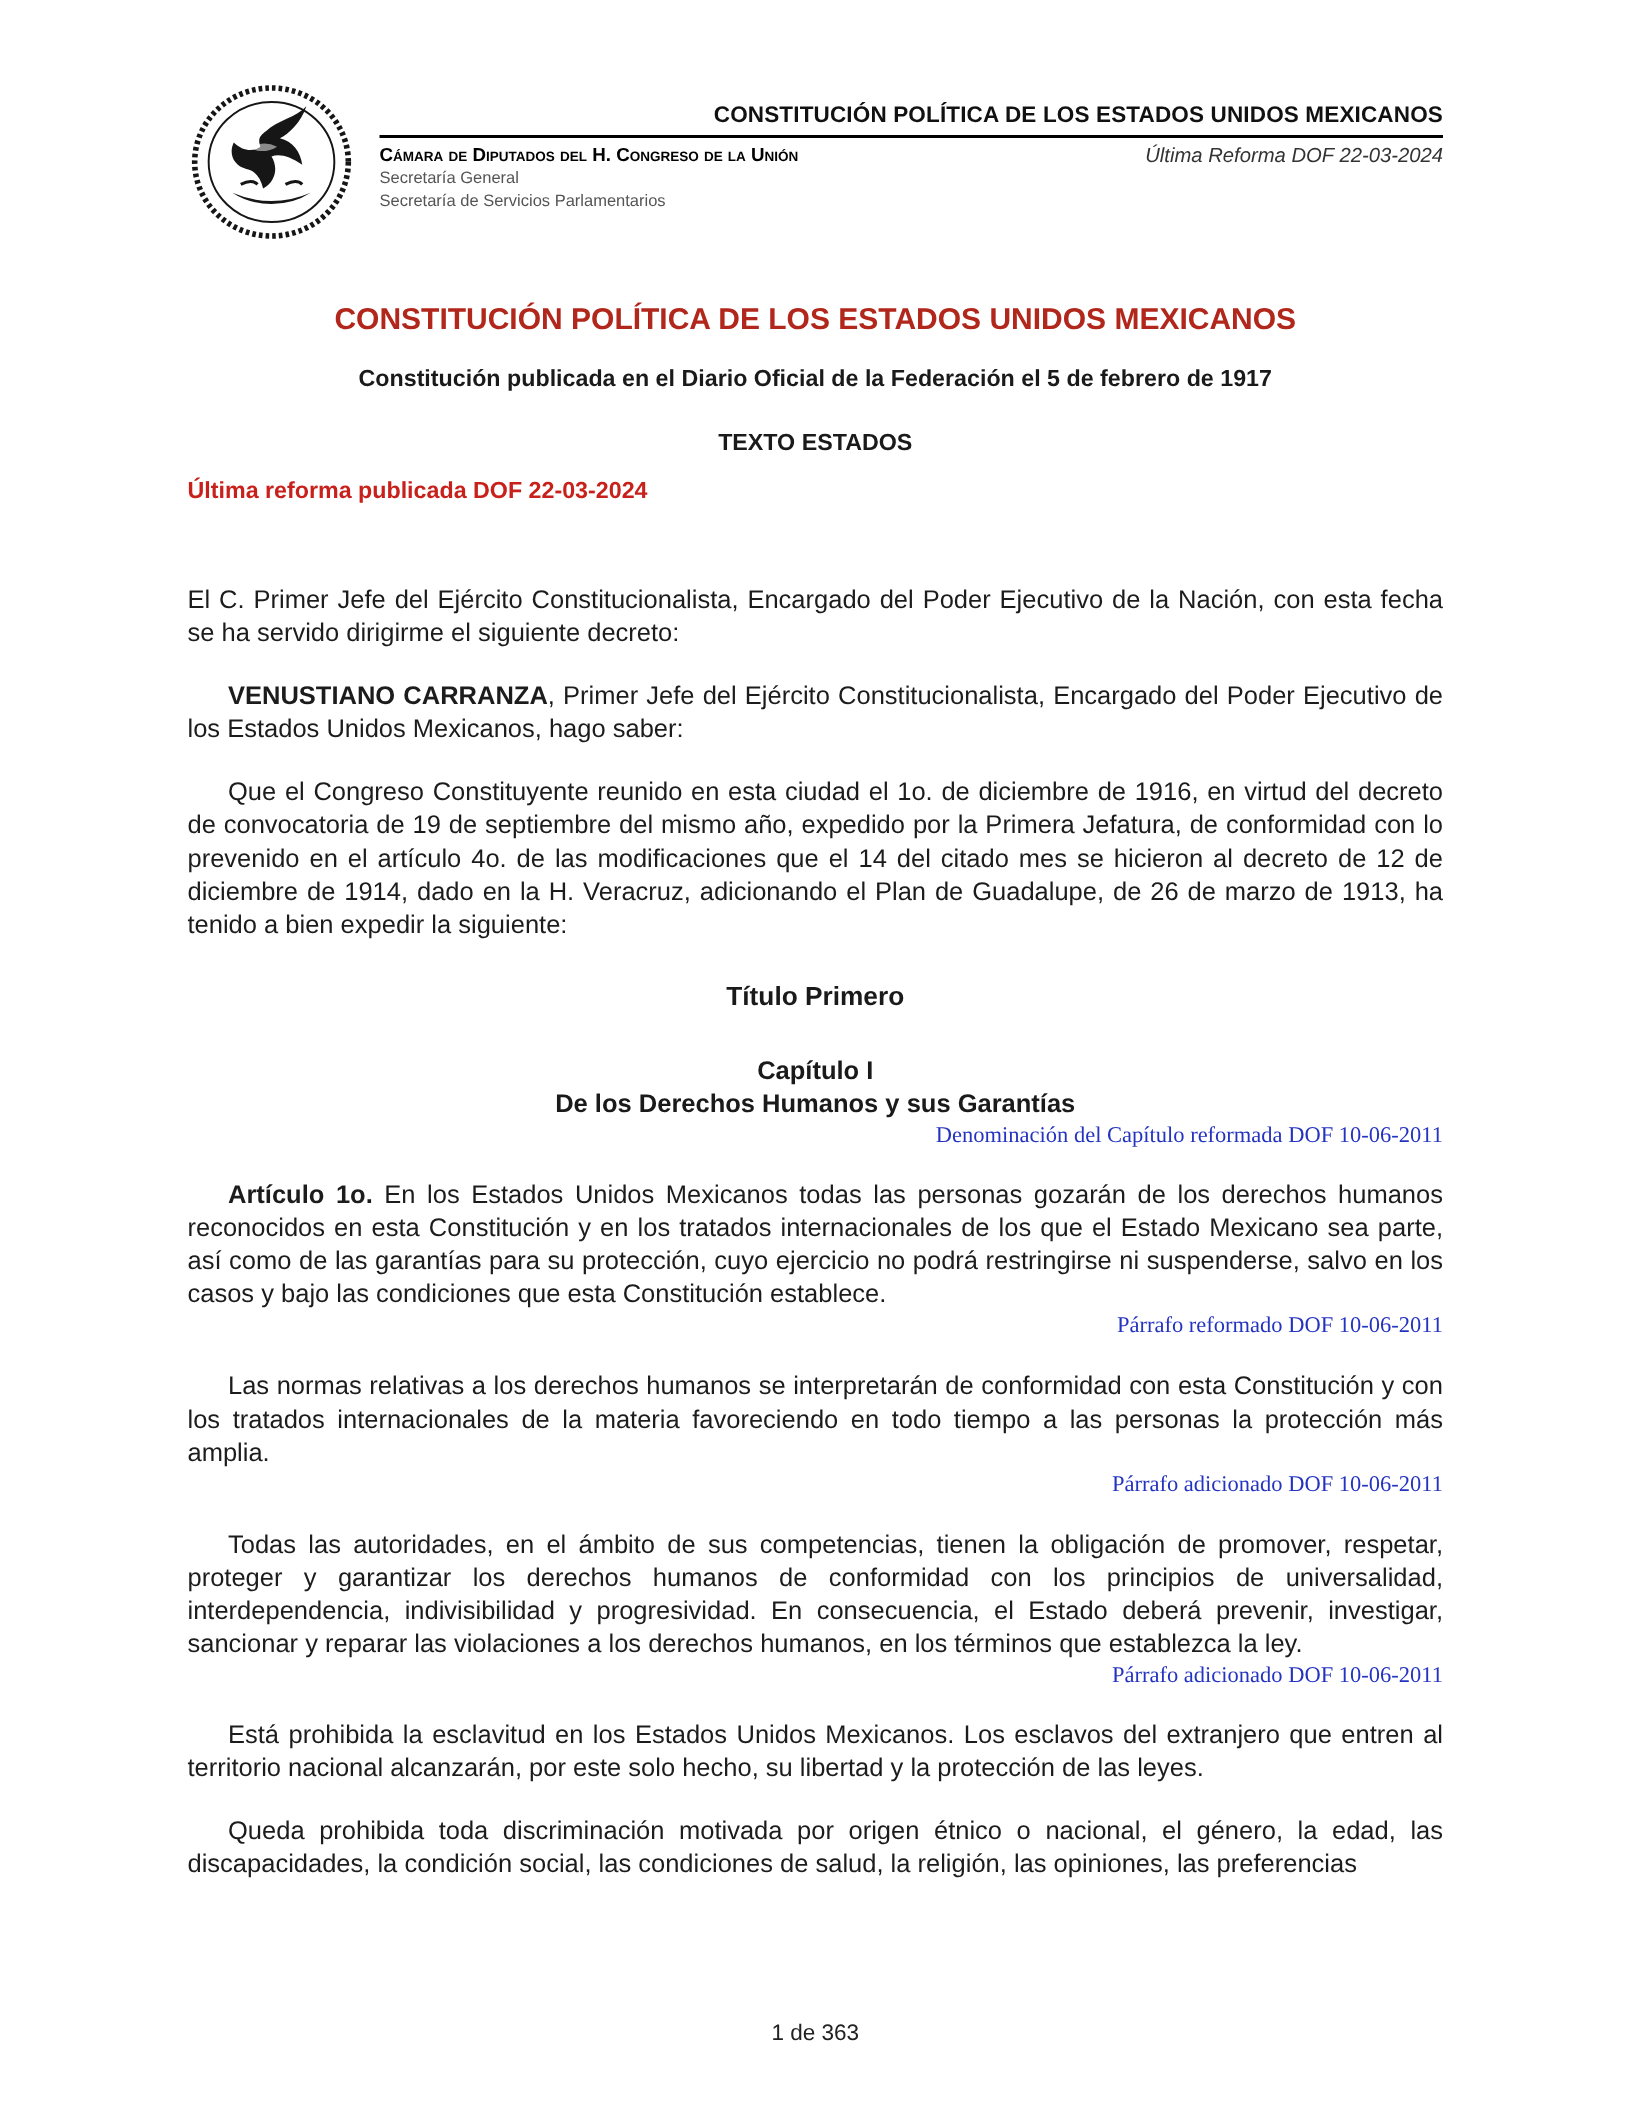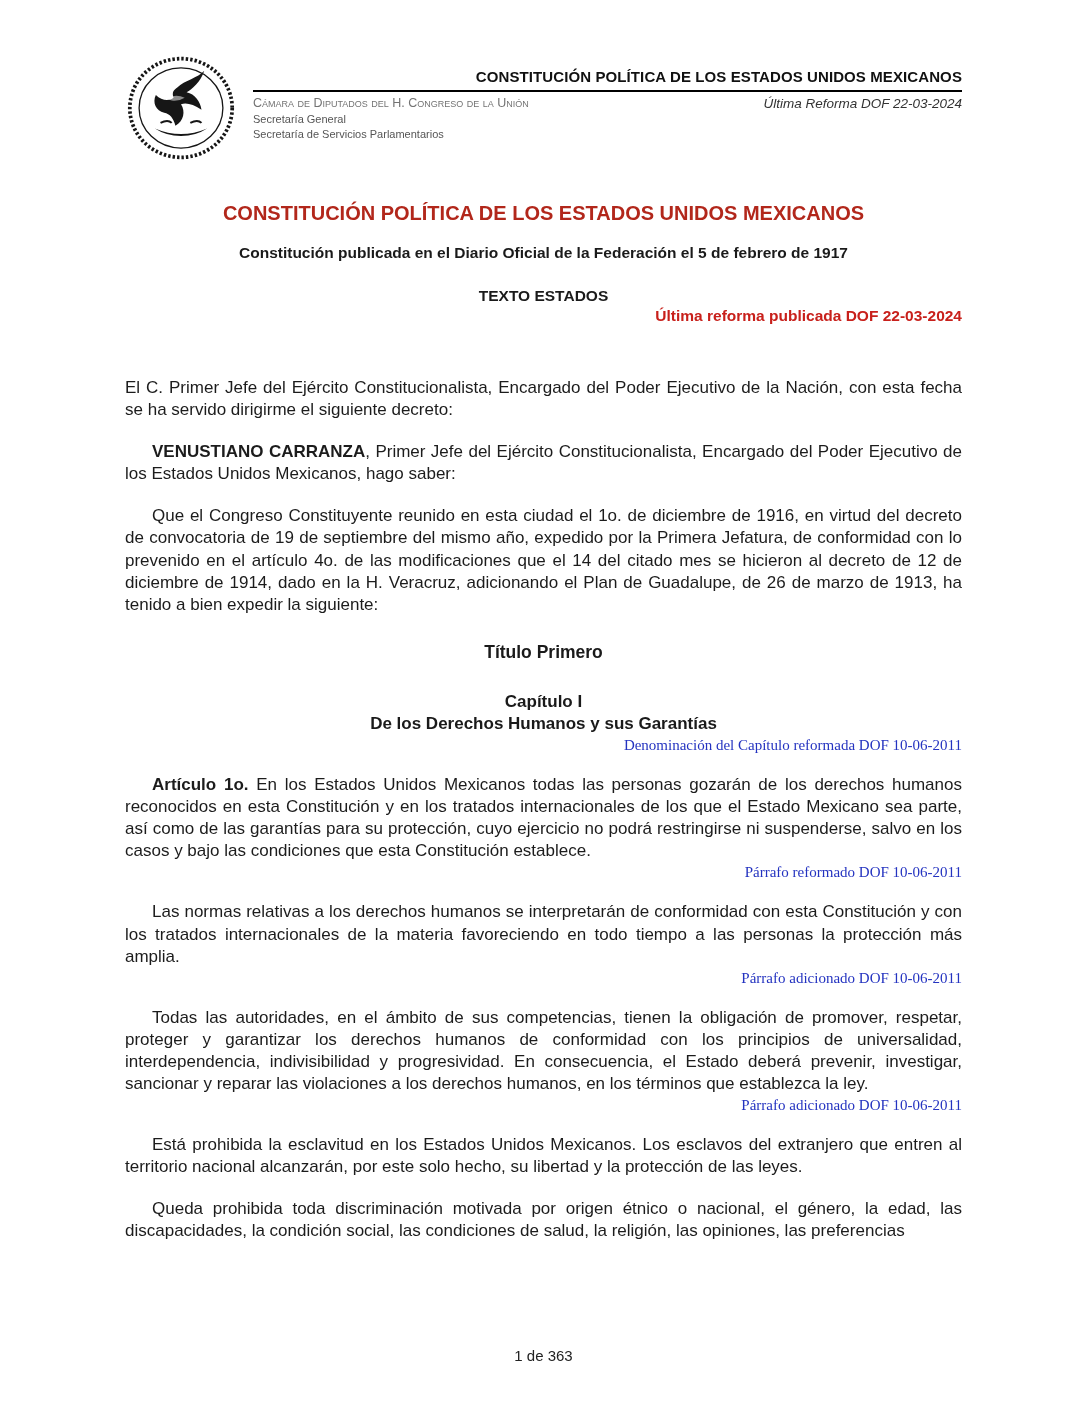--- a/index.html
+++ b/index.html
@@ -33,39 +33,39 @@
     text-align: right;
     font-weight: bold;
     font-size: 15px;
     letter-spacing: 0.1px;
     padding-bottom: 5px;
     border-bottom: 2px solid #000;
     color: #111;
   }
   .header-sub { display: flex; justify-content: space-between; margin-top: 4px; }
   .chamber {
-    font-weight: normal;
+    font-weight: bold;
     font-size: 12.5px;
     font-variant: small-caps;
-    color: #737373;
+    color: #000000;
   }
   .secretariat { font-size: 11px; color: #555; margin-top: 3px; }
   .header-reform { font-style: italic; font-size: 13.5px; color: #333; white-space: nowrap; margin-left: 21px; }
 
   
   .main-title {
     margin-top: 40px;
     text-align: center;
     font-size: 20px;
     font-weight: bold;
     color: var(--title-red);
   }
   .published { margin-top: 19px; text-align: center; font-size: 15.5px; font-weight: bold; }
   .texto-vigente { margin-top: 25px; text-align: center; font-size: 15.5px; font-weight: bold; }
-  .ultima-reforma { margin-top: 2px; text-align: right; font-size: 15.5px; font-weight: bold; color: var(--reform-red); }
+  .ultima-reforma { margin-top: 14px; text-align: left; font-size: 15.5px; font-weight: bold; color: var(--reform-red); }
 
   
   .para {
     margin-top: 20px;
     font-size: 17px;
     line-height: 1.3;
     text-align: justify;
     color: #1c1c1c;
   }
   .para.first { margin-top: 52px; }

